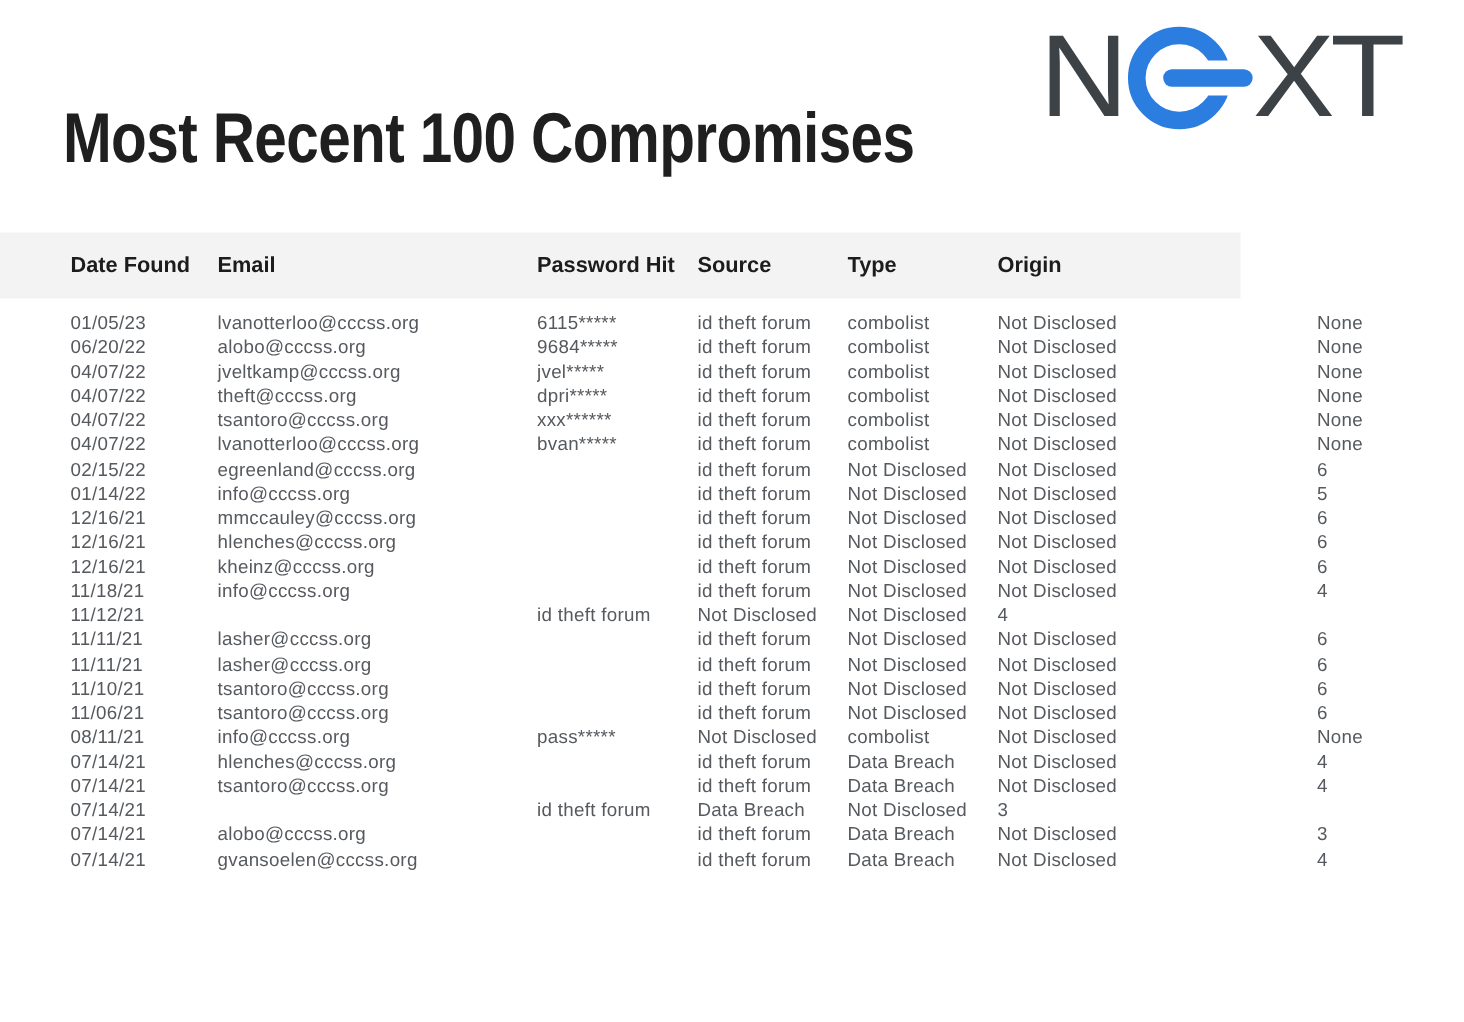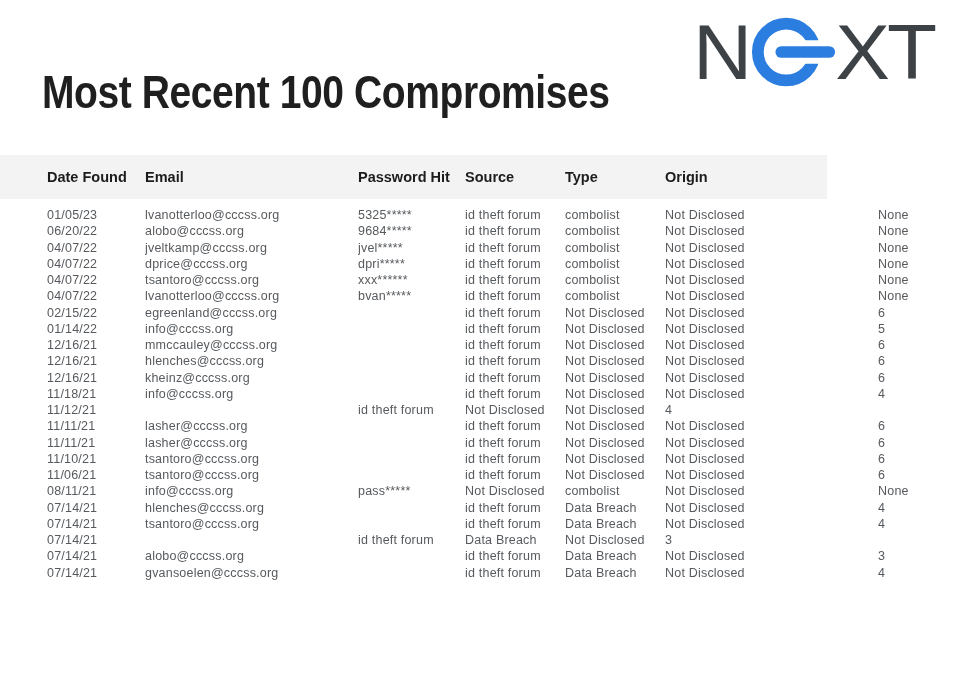--- a/index.html
+++ b/index.html
@@ -109,21 +109,21 @@
       <span class="cell th">Source</span>
       <span class="cell th">Type</span>
       <span class="cell th">Origin</span>
       <span class="cell th">PII Hit</span>
     </div>
 
   <div class="tbody">
       <div class="row grid-cols">
         <span class="cell">01/05/23</span>
         <span class="cell">lvanotterloo@cccss.org</span>
-        <span class="cell">5325*****</span>
+        <span class="cell">6115*****</span>
         <span class="cell">id theft forum</span>
         <span class="cell">combolist</span>
         <span class="cell">Not Disclosed</span>
         <span class="cell">None</span>
       </div>
       <div class="row grid-cols">
         <span class="cell">06/20/22</span>
         <span class="cell">alobo@cccss.org</span>
         <span class="cell">9684*****</span>
         <span class="cell">id theft forum</span>
@@ -135,21 +135,21 @@
         <span class="cell">04/07/22</span>
         <span class="cell">jveltkamp@cccss.org</span>
         <span class="cell">jvel*****</span>
         <span class="cell">id theft forum</span>
         <span class="cell">combolist</span>
         <span class="cell">Not Disclosed</span>
         <span class="cell">None</span>
       </div>
       <div class="row grid-cols">
         <span class="cell">04/07/22</span>
-        <span class="cell">dprice@cccss.org</span>
+        <span class="cell">theft@cccss.org</span>
         <span class="cell">dpri*****</span>
         <span class="cell">id theft forum</span>
         <span class="cell">combolist</span>
         <span class="cell">Not Disclosed</span>
         <span class="cell">None</span>
       </div>
       <div class="row grid-cols">
         <span class="cell">04/07/22</span>
         <span class="cell">tsantoro@cccss.org</span>
         <span class="cell">xxx******</span>

